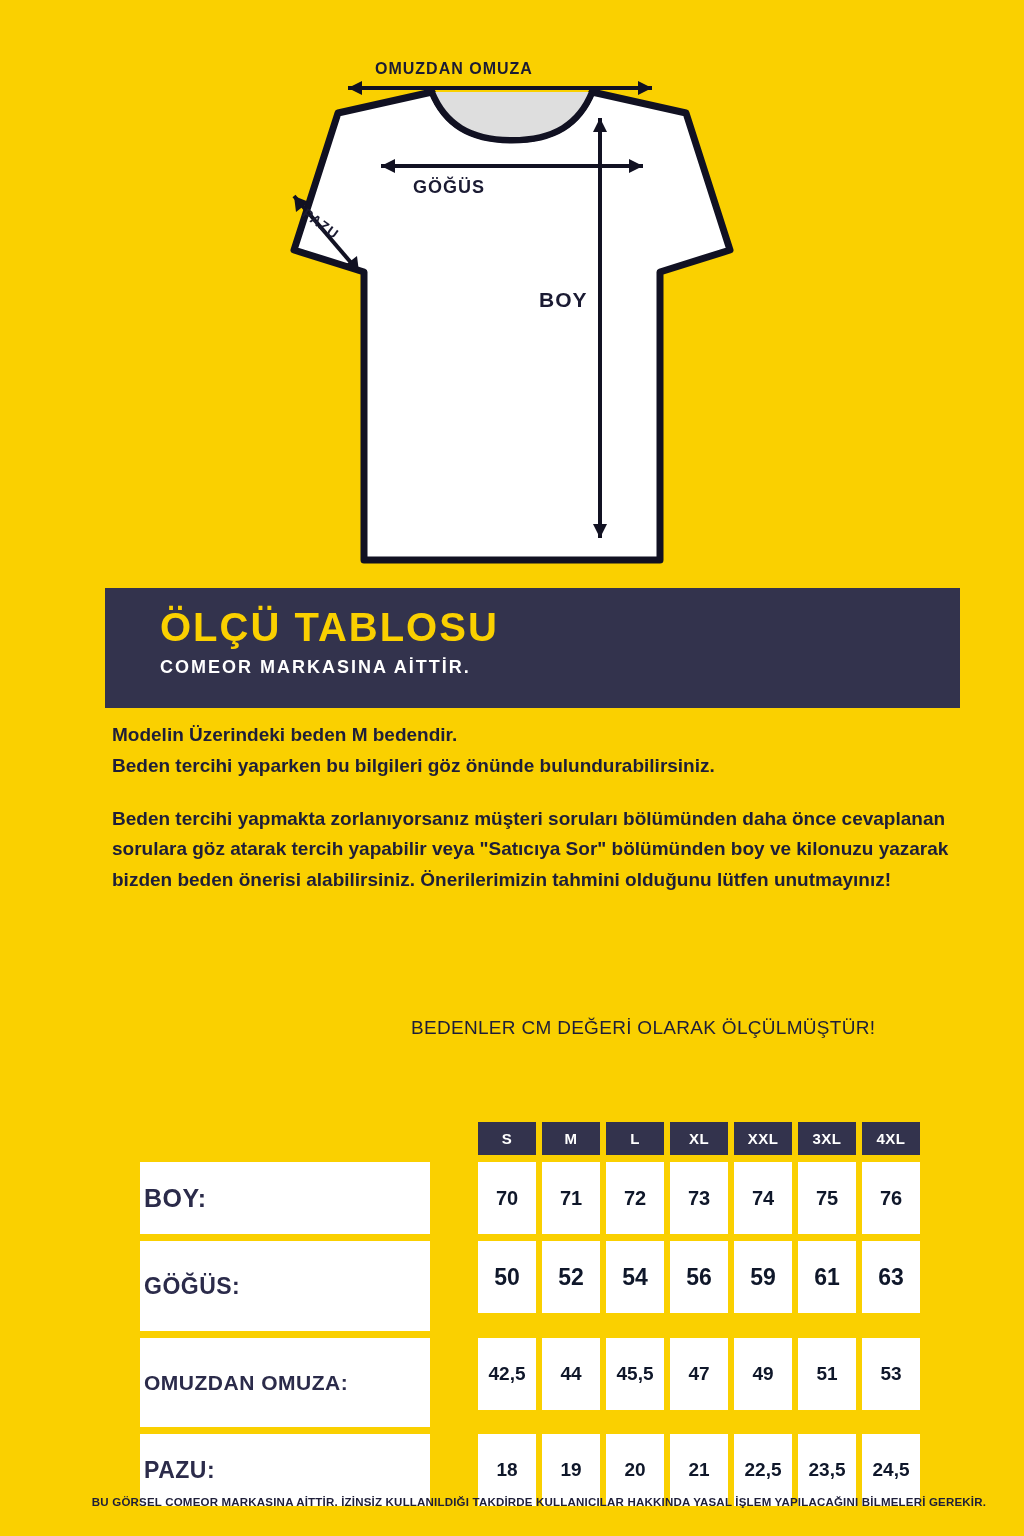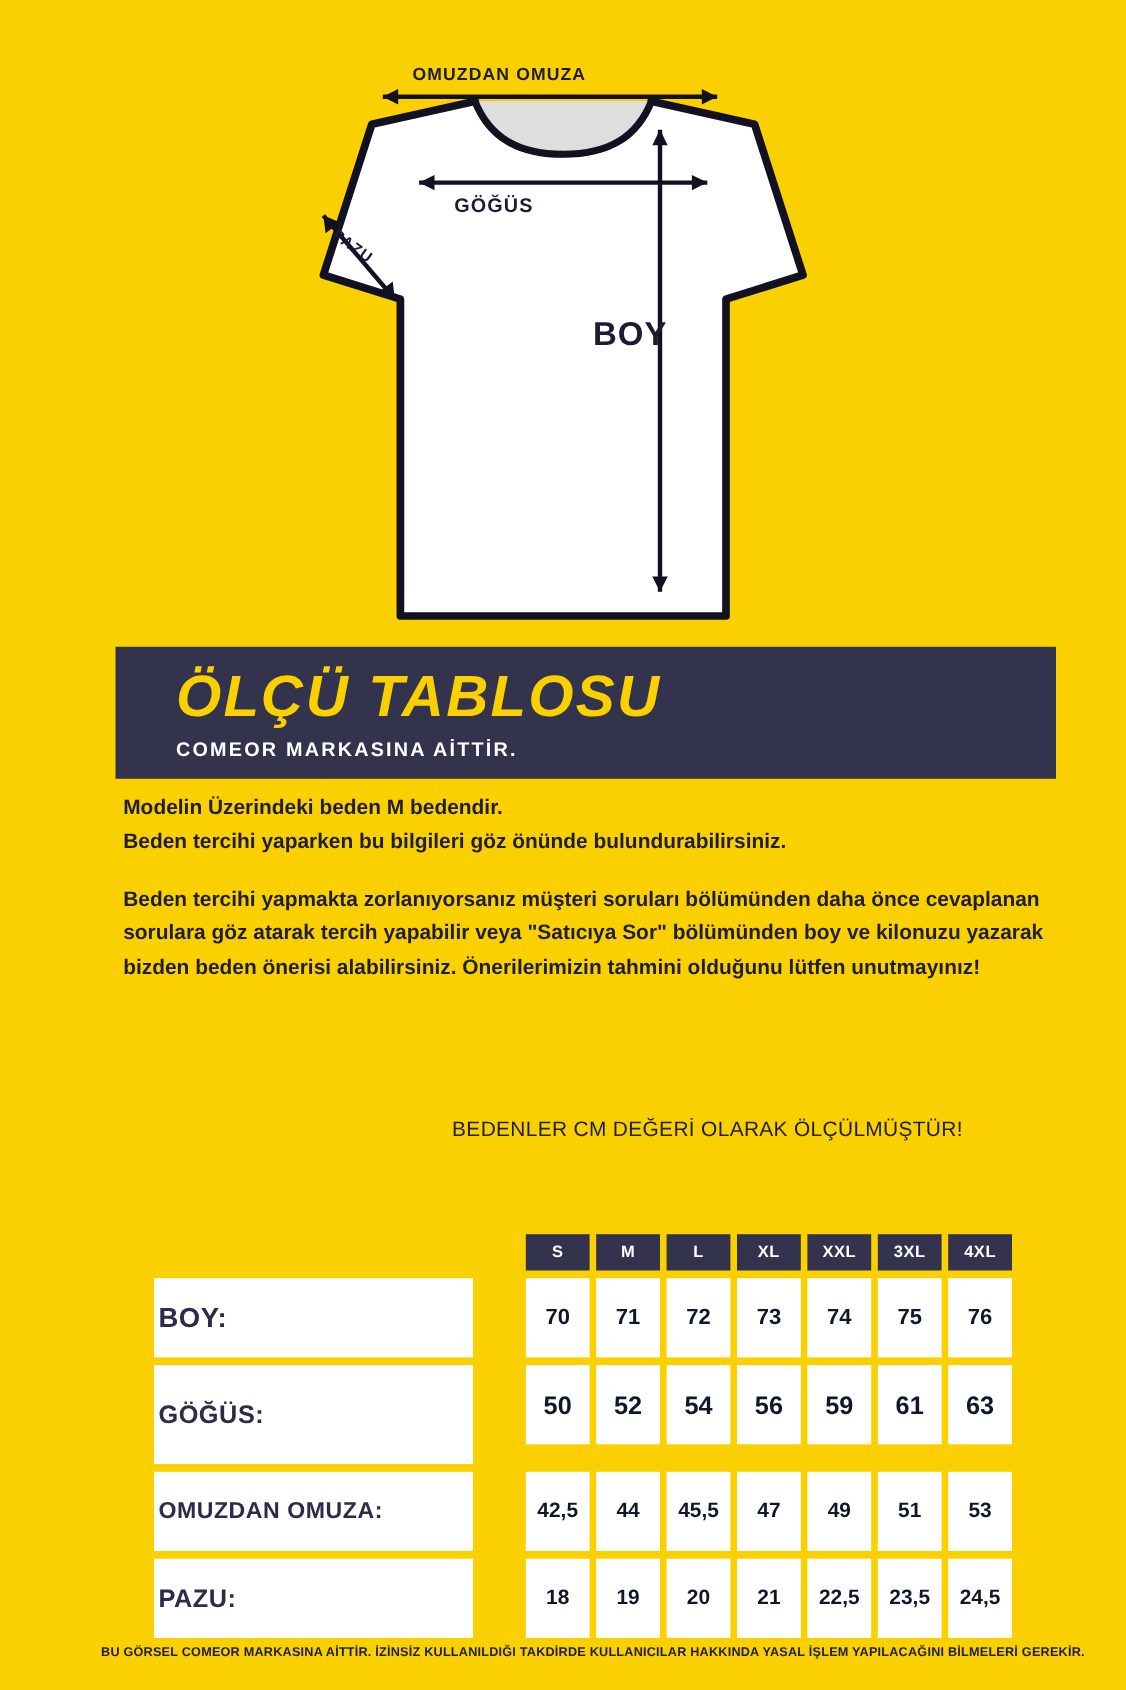--- a/index.html
+++ b/index.html
@@ -38,21 +38,21 @@
   }
   #lbl-gogus {
     left: 413px;
     top: 165px;
     font-size: 18px;
     margin-top: 12px;
   }
   #lbl-boy {
     left: 539px;
     top: 288px;
-    font-size: 30px;
+    font-size: 21px;
   }
   #lbl-pazu {
     left: 309px;
     top: 205px;
     font-size: 14px;
     transform: rotate(36deg);
     transform-origin: left top;
   }
 
   
@@ -61,23 +61,22 @@
     left: 105px;
     top: 588px;
     width: 855px;
     height: 120px;
     background: #33334d;
     box-sizing: border-box;
     padding: 18px 0 0 55px;
   }
   .title-main {
     color: #FAD000;
-    font-size: 53px;
-    font-weight: bold;
-    font-style: italic;
+    font-size: 40px;
+    font-weight: bold;
     letter-spacing: 2px;
     line-height: 1.05;
   }
   .title-sub {
     color: #ffffff;
     font-size: 18px;
     font-weight: bold;
     letter-spacing: 2px;
     margin-top: 9px;
   }
@@ -166,21 +165,21 @@
   }
   .header-row .rowlabel {
     height: 33px;
   }
   .r-boy .cell { font-size: 20px; }
   .r-gogus .cell { font-size: 23px; }
   .r-omuz .cell { font-size: 19px; }
   .r-pazu .cell { font-size: 19px; text-align: center; }
   .r-boy .rowlabel { height: 72px; font-size: 25px; }
   .r-gogus .rowlabel { height: 90px; font-size: 23px; }
-  .r-omuz .rowlabel { height: 72px; font-size: 21px; text-align: center; }
+  .r-omuz .rowlabel { height: 89px; font-size: 21px; text-align: center; }
   .r-pazu .rowlabel { height: 72px; font-size: 23px; }
   .r-boy .cell, .r-gogus .cell, .r-omuz .cell, .r-pazu .cell {
     height: 72px;
   }
 
   
   .footer-note {
     position: absolute;
     left: 0;
     top: 1496px;

